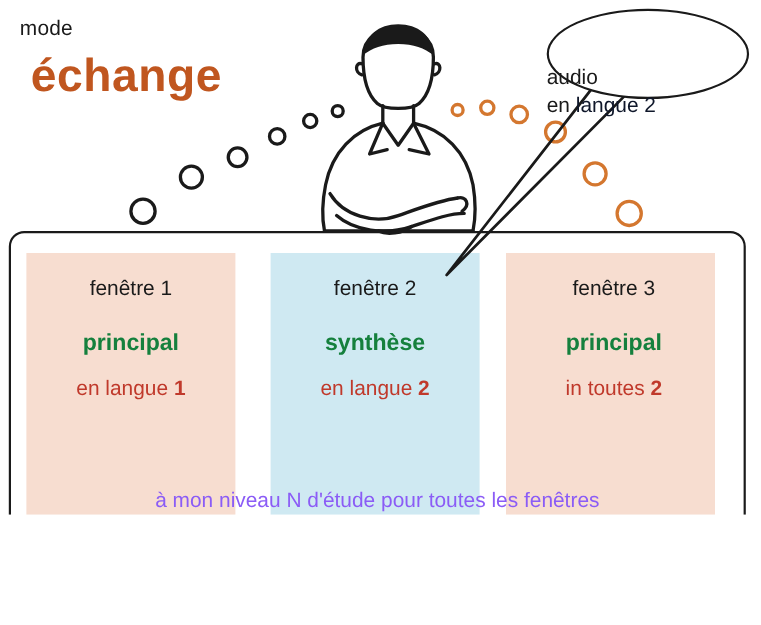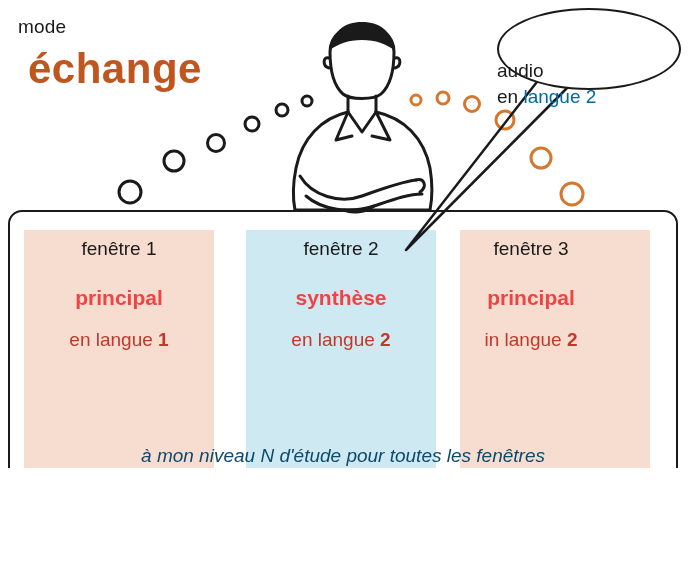--- a/index.html
+++ b/index.html
@@ -56,21 +56,21 @@
     left: 497px;
     top: 27px;
     width: 184px;
     z-index: 7;
     line-height: 1.35;
     font-size: 19px;
     color: #1a1a1a;
     margin-top: 31px;
   }
   .bubble-text .orange {
-    color: #0369a1;
+    color: #0f172a;
   }
 
   
   #art {
     position: absolute;
     left: 0;
     top: 0;
     width: 692px;
     height: 568px;
     z-index: 3;
@@ -111,53 +111,52 @@
 
   .col-content {
     position: absolute;
     top: 210px;
     width: 190px;
     text-align: center;
     z-index: 5;
   }
   .cc-1 { left: 24px; }
   .cc-2 { left: 246px; }
-  .cc-3 { left: 436px; }
+  .cc-3 { left: 463px; }
 
   .col-title {
-    margin-top: 28px;
+    margin-top: 42px;
     font-size: 19px;
     color: #1a1a1a;
   }
   .col-main {
     margin-top: 26px;
     font-size: 21px;
     font-weight: bold;
-    color: #ef4444;
+    color: #15803d;
   }
   .col-sub {
     margin-top: 19px;
     font-size: 19px;
     color: #c0392b;
     text-align: center;
   }
   .col-sub b {
     font-weight: bold;
   }
 
   .footnote {
     position: absolute;
     left: 8px;
     top: 445px;
     width: 670px;
     text-align: center;
     font-size: 19px;
-    color: #0c4a6e;
+    color: #8b5cf6;
     z-index: 5;
-    font-style: italic;
   }
 </style>
 </head>
 <body>
 
 <div id="canvas">
 
   <div class="mode-label">mode</div>
   <div class="mode-title">échange</div>
 
@@ -235,18 +234,18 @@
 
   <div class="col-content cc-2">
     <div class="col-title">fenêtre 2</div>
     <div class="col-main">synthèse</div>
     <div class="col-sub"><span>en langue </span><b>2</b></div>
   </div>
 
   <div class="col-content cc-3">
     <div class="col-title">fenêtre 3</div>
     <div class="col-main">principal</div>
-    <div class="col-sub"><span>in langue </span><b>2</b></div>
+    <div class="col-sub"><span>in toutes </span><b>2</b></div>
   </div>
 
   <div class="footnote">à mon niveau N d'étude pour toutes les fenêtres</div>
 
 </div>
 
 </body></html>

